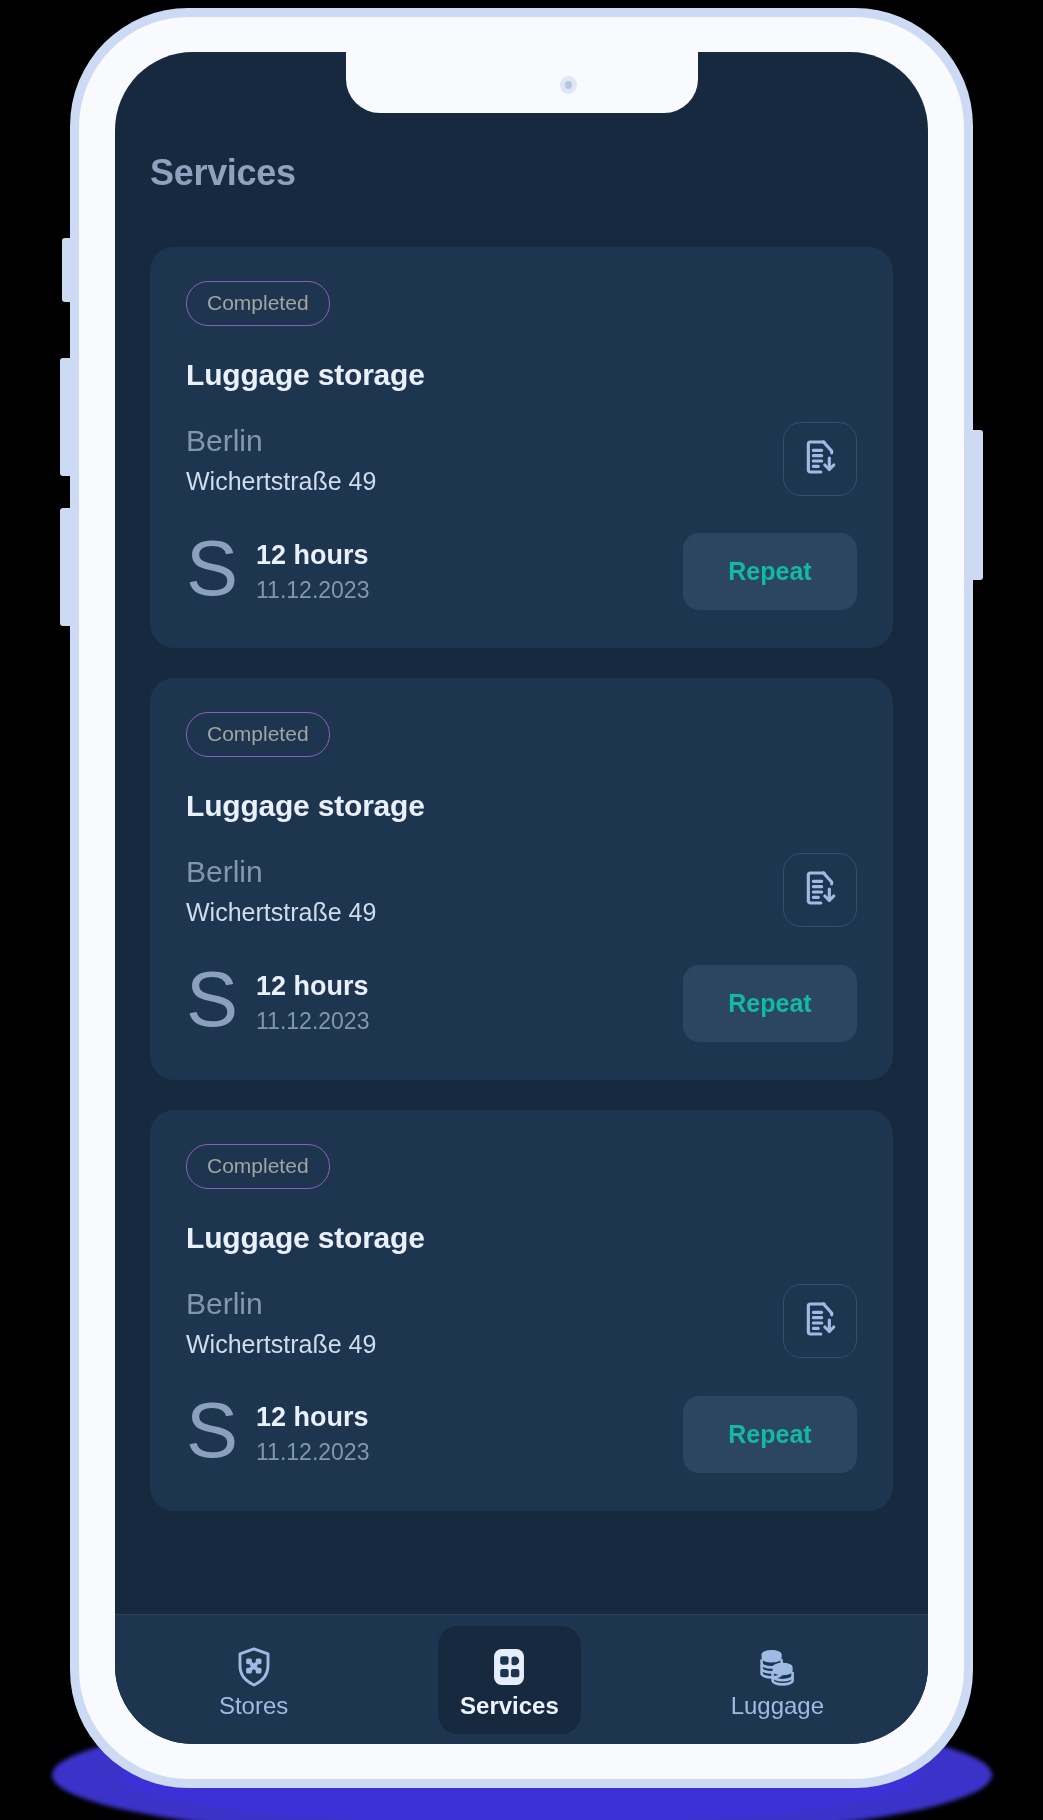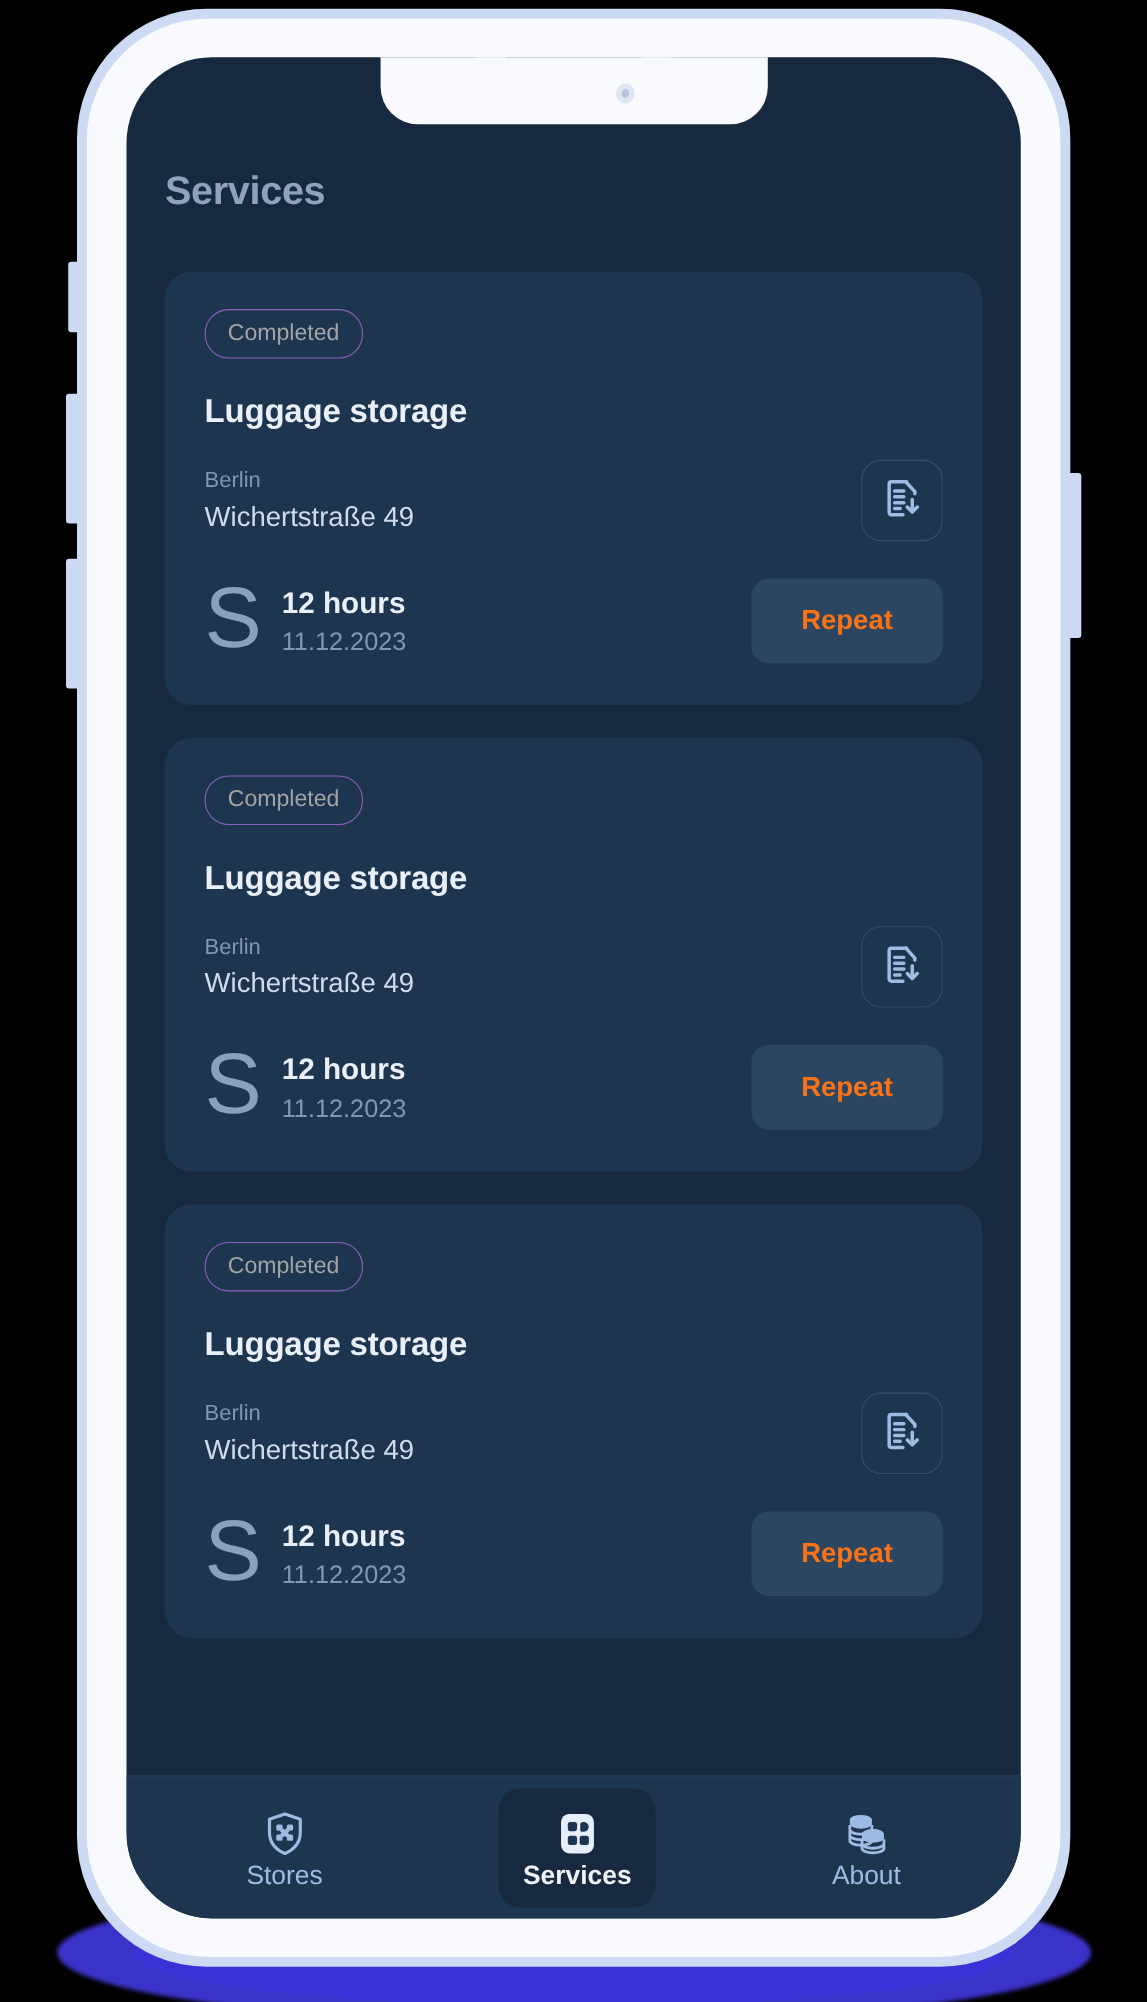--- a/index.html
+++ b/index.html
@@ -197,21 +197,21 @@
   }
 
   .card-mid {
     margin-top: 26px;
     display: flex;
     align-items: center;
     justify-content: space-between;
   }
   .addr-city {
     color: #8296b2;
-    font-size: 20px;
+    font-size: 30px;
     line-height: 1.5;
   }
   .addr-street {
     color: #cfdcec;
     font-size: 25px;
     line-height: 1.45;
   }
 
   .doc-btn {
     width: 74px;
@@ -254,21 +254,21 @@
     margin-top: 6px;
     color: #8296b2;
     font-size: 23px;
   }
   .repeat-btn {
     background: #2c4561;
     border: none;
     border-radius: 16px;
     padding: 24px 0;
     width: 174px;
-    color: #f97316;
+    color: #14b8a6;
     font-size: 25px;
     font-weight: 700;
     font-family: "Liberation Sans", sans-serif;
     cursor: pointer;
   }
 
   
   .bottom-nav {
     position: absolute;
     left: 0; right: 0; bottom: 0;
@@ -444,18 +444,18 @@
         <path d="M4.3 5.6v2.0c0 1.2 2.2 2.1 5.0 2.1s5-.9 5-2.1v-2" fill="#9ebbe4" stroke="none"></path>
         <path d="M4.3 8.1v2.0c0 1.2 2.2 2.1 5.0 2.1s5-.9 5-2.1v-2"></path>
         <path d="M4.3 10.6v2.0c0 1.2 2.2 2.1 5.0 2.1s5-.9 5-2.1v-2"></path>
         <path d="M4.3 13.1v2.0c0 1.2 2.2 2.1 5.0 2.1s5-.9 5-2.1v-2"></path>
         <ellipse cx="14.8" cy="12.0" rx="5.0" ry="2.1" fill="#9ebbe4" stroke="none"></ellipse>
         <path d="M9.8 12.0v2.0c0 1.2 2.2 2.1 5 2.1s5-.9 5-2.1v-2" fill="#9ebbe4" stroke="none"></path>
         <path d="M9.8 14.5v2.0c0 1.2 2.2 2.1 5 2.1s5-.9 5-2.1v-2"></path>
         <path d="M9.8 17.0v1.6c0 1.2 2.2 2.1 5 2.1s5-.9 5-2.1v-1.6"></path>
       </svg>
           </span>
-    <span class="nav-label">About</span>
+    <span class="nav-label">Luggage</span>
         </div>
       </div>
 
   </div>
 </div>
 
 </body></html>

